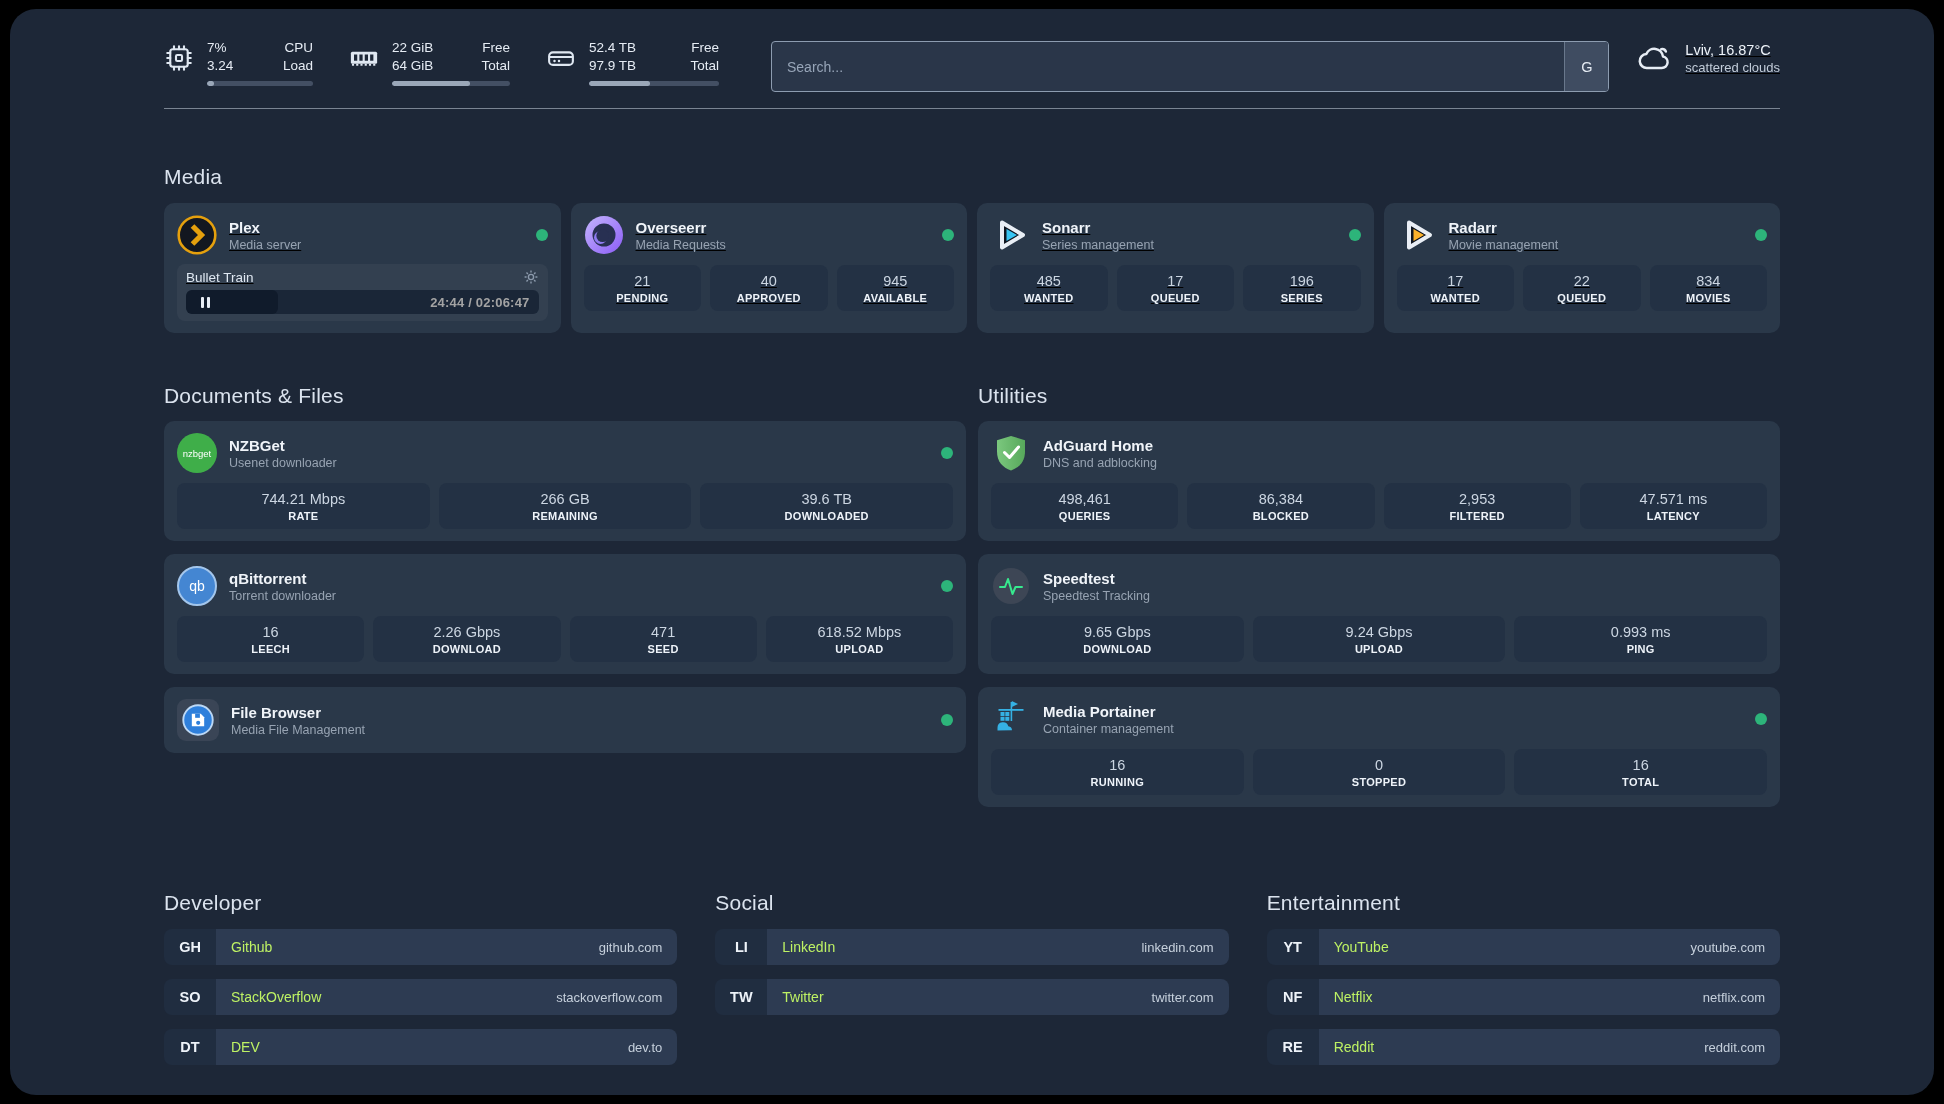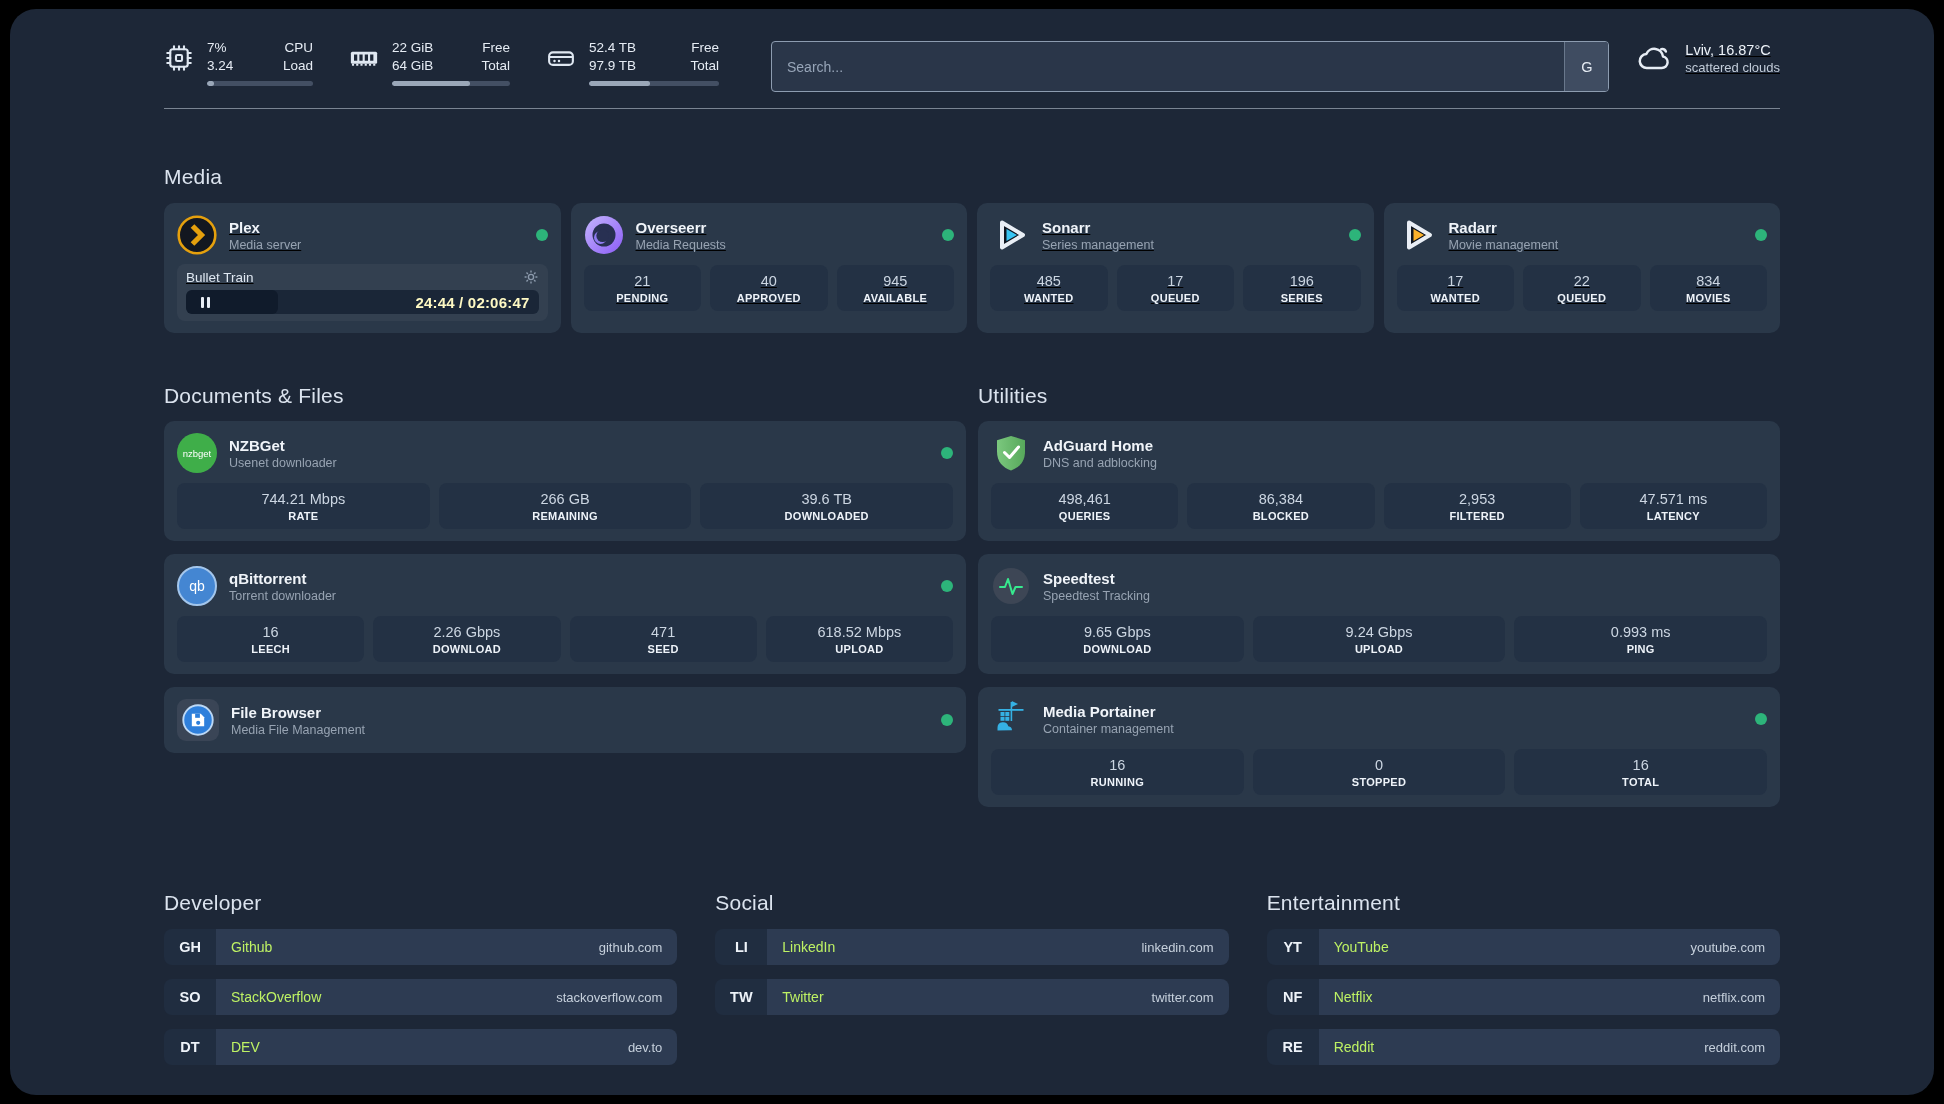--- a/index.html
+++ b/index.html
@@ -46,21 +46,21 @@
 
   
   .player { margin-top:9px; background:rgba(255,255,255,.045); border-radius:8px; padding:5px 9px 7px; }
   .player-top { display:flex; align-items:center; justify-content:space-between; }
   .player-title { font-size:13.5px; font-weight:500; color:#dfe7f1; }
   .gear { width:16px; height:16px; cursor:pointer; }
   .player-bar { margin-top:5px; height:24px; background:#1a2637; border-radius:6px; position:relative; overflow:hidden; }
   .player-fill { position:absolute; left:0; top:0; bottom:0; background:#101b2b; border-radius:6px; }
   .pause-button { position:absolute; left:6px; top:0; bottom:0; width:26px; background:transparent; border:none; display:flex; align-items:center; justify-content:center; gap:3px; cursor:pointer; }
   .pause-bar { width:3px; height:11px; background:#e8eef5; border-radius:1px; }
-  .player-time { position:absolute; right:9px; top:50%; transform:translateY(-50%); font-size:15px; font-weight:700; color:#fef9c3; letter-spacing:.2px; }
+  .player-time { position:absolute; right:9px; top:50%; transform:translateY(-50%); font-size:13px; font-weight:700; color:#a3a3a3; letter-spacing:.2px; }
 
   .col-titles { display:grid; grid-template-columns:1fr 1fr; gap:12px; margin-top:27px; }
   .columns { display:grid; grid-template-columns:1fr 1fr; gap:12px; margin-top:13px; }
   .col { display:flex; flex-direction:column; gap:13px; }
 
   .round-badge { width:40px; height:40px; border-radius:50%; display:flex; align-items:center; justify-content:center; color:#fff; font-weight:700; }
   .badge-nzb { background:#3fae49; font-size:9.5px; font-weight:400; }
   .badge-qb  { background:#4486d2; border:2px solid #a3c6ec; font-size:14px; font-weight:500; }
   .fb-tile { width:42px; height:42px; border-radius:9px; background:#3a4556; display:flex; align-items:center; justify-content:center; }
 

